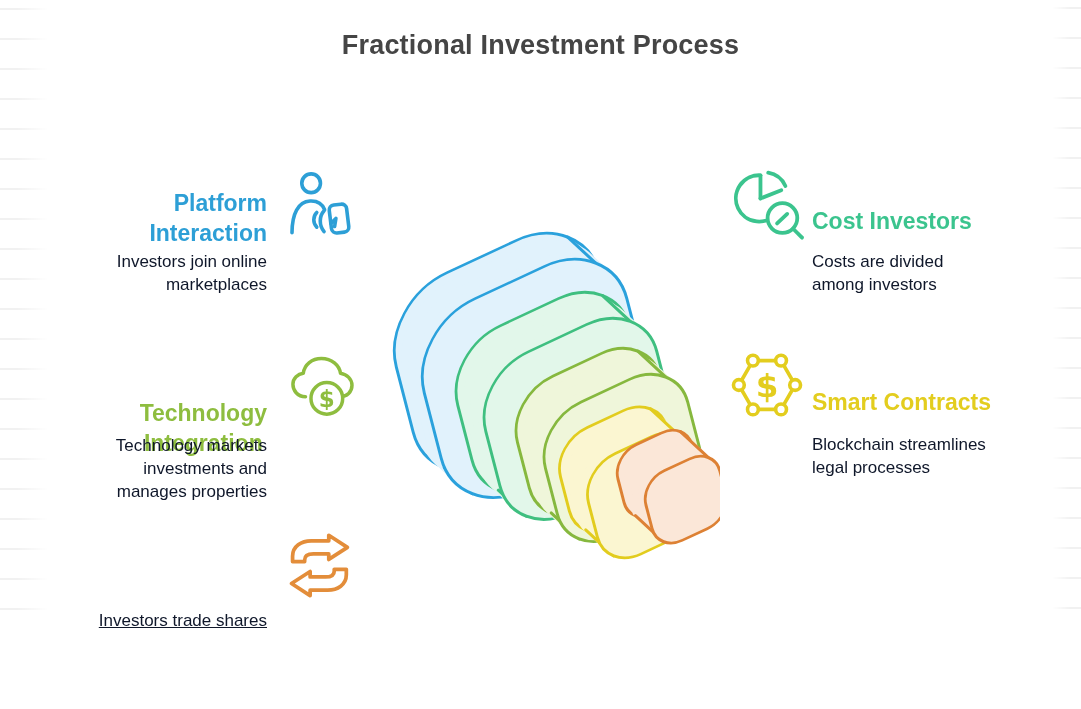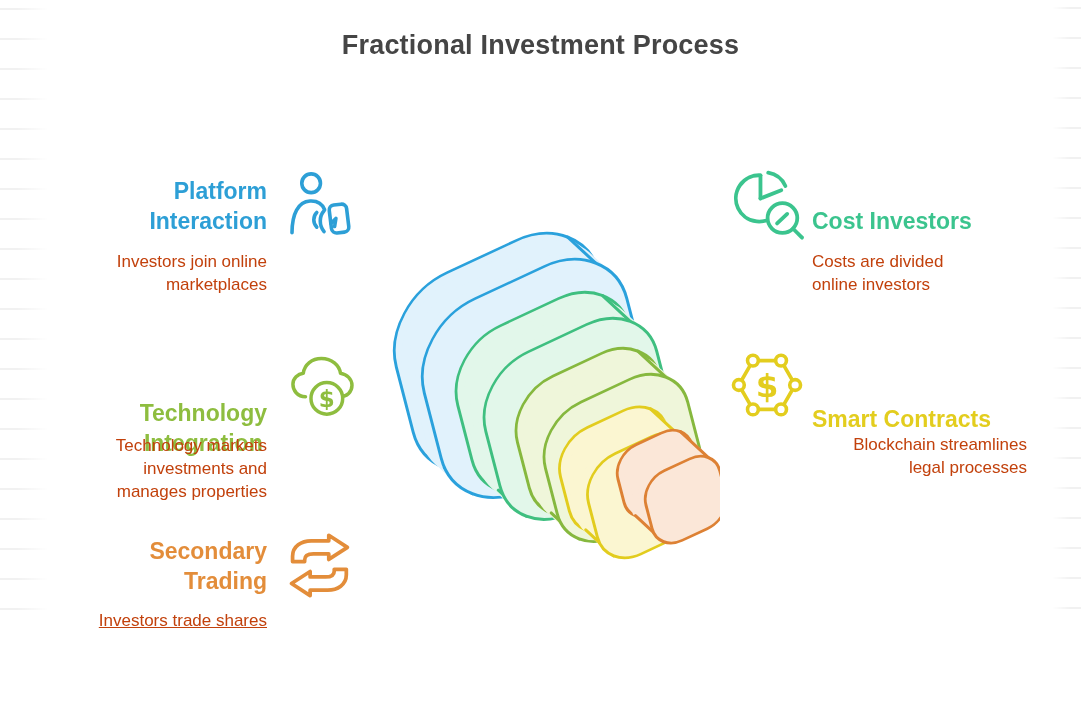--- a/index.html
+++ b/index.html
@@ -22,43 +22,43 @@
   }
   .page-title{
     position:absolute;left:0;right:0;top:30px;text-align:center;
     font-size:27px;font-weight:700;color:#454545;letter-spacing:.2px;
   }
   .heading{
     position:absolute;font-size:23px;line-height:30px;font-weight:700;
     white-space:pre-line;color:var(--c);
   }
   .desc{
-    position:absolute;font-size:17px;line-height:23px;color:#c2410c;
+    position:absolute;font-size:17px;line-height:23px;color:#0f172a;
   }
   .r{text-align:right;}
   .icon{position:absolute;color:var(--c);}
   .icon svg{display:block;}
 
   
-  #h-platform {right:814px;top:176px;text-align:right;}
+  #h-platform {right:814px;top:188px;text-align:right;}
   #d-platform {right:814px;top:250px;width:175px;text-align:right;}
   #i-platform {left:283px;top:170px;}
   #h-tech     {right:814px;top:356px;text-align:center;margin-top:42px;}
   #d-tech     {right:814px;top:434px;width:175px;text-align:right;}
   #i-tech     {left:288px;top:353px;}
   #h-secondary{right:814px;top:536px;text-align:right;}
   #d-secondary{right:814px;top:609px;width:175px;text-align:right;text-decoration:underline;}
   #i-secondary{left:284px;top:532px;}
 
   
   #h-cost {left:812px;top:206px;}
   #d-cost {left:812px;top:250px;width:160px;}
   #i-cost {left:729px;top:167px;}
-  #h-smart{left:812px;top:404px;}
-  #d-smart{left:837px;top:433px;width:190px;text-align:right;}
+  #h-smart{left:812px;top:387px;}
+  #d-smart{left:812px;top:433px;width:190px;}
   #i-smart{left:731px;top:349px;}
 
   #pyramid{position:absolute;left:360px;top:215px;}
 </style>
 </head>
 <body>
 
 <div id="canvas">
 
   <div class="rules rules-left"></div>
@@ -134,32 +134,30 @@
 Integration</div>
   <div class="desc r" id="d-tech">Technology markets investments and manages properties</div>
   <div class="icon" id="i-tech" style="--c: #8ebd3f;">
     <svg width="70" height="70" viewBox="0 0 64 64" fill="none" stroke="currentColor" stroke-width="3.2" stroke-linecap="round" stroke-linejoin="round">
       <path d="M16,40 C8.5,40 4.5,34 4.5,28.5 C4.5,23 9,19 14,18.5 C15,10.5 22,5 30.5,5 C40,5 47,11 48,18.5 C54,19.5 58.5,24 58.5,29.5 C58.5,35.5 54,40 47.5,40"></path>
       <circle cx="35.5" cy="41.5" r="14.5" fill="#ffffff"></circle>
       <text x="35.5" y="49" text-anchor="middle" font-size="21" font-weight="bold" stroke="none" fill="currentColor" font-family="'DejaVu Sans',sans-serif">$</text>
     </svg>
   </div>
 
-  <div class="heading" id="h-secondary" style="--c: #e38d3a;">Secondary
-Trading</div>
   <div class="desc r" id="d-secondary">Investors trade shares on secondary markets</div>
   <div class="icon" id="i-secondary" style="--c: #e38d3a;">
     <svg width="72" height="68" viewBox="0 0 64 62" fill="none" stroke="currentColor" stroke-width="3.4" stroke-linecap="round" stroke-linejoin="round">
       <path id="swap-arrow" d="M40,3 L57,14 L40,25 L40,20 L26,20 C20,20 18,22.5 18,25.5 L18,27 L7,27 L7,22 C7,13 15,8 24,8 L40,8 Z"></path>
       <use href="#swap-arrow" transform="translate(63,61) rotate(180)"></use>
     </svg>
   </div>
 
   <div class="heading" id="h-cost" style="--c: #3bc48e;">Cost Investors</div>
-  <div class="desc" id="d-cost">Costs are divided online investors</div>
+  <div class="desc" id="d-cost">Costs are divided among investors</div>
   <div class="icon" id="i-cost" style="--c: #3bc48e;">
     <svg width="76" height="76" viewBox="0 0 64 64" fill="none" stroke="currentColor" stroke-width="3.2" stroke-linecap="round" stroke-linejoin="round">
       <path d="M26.5,7 A19.5,19.5 0 1 0 41,38"></path>
       <path d="M26.5,26.5 L26.5,7"></path>
       <path d="M26.5,26.5 L44,19.5"></path>
       <path d="M33,4.8 A19.5,19.5 0 0 1 47.5,16"></path>
       <circle cx="45" cy="43" r="12.5" fill="#ffffff"></circle>
       <path d="M54,52 L61.5,59.5"></path>
       <path d="M40.5,47.5 L49,39.5"></path>
     </svg>

